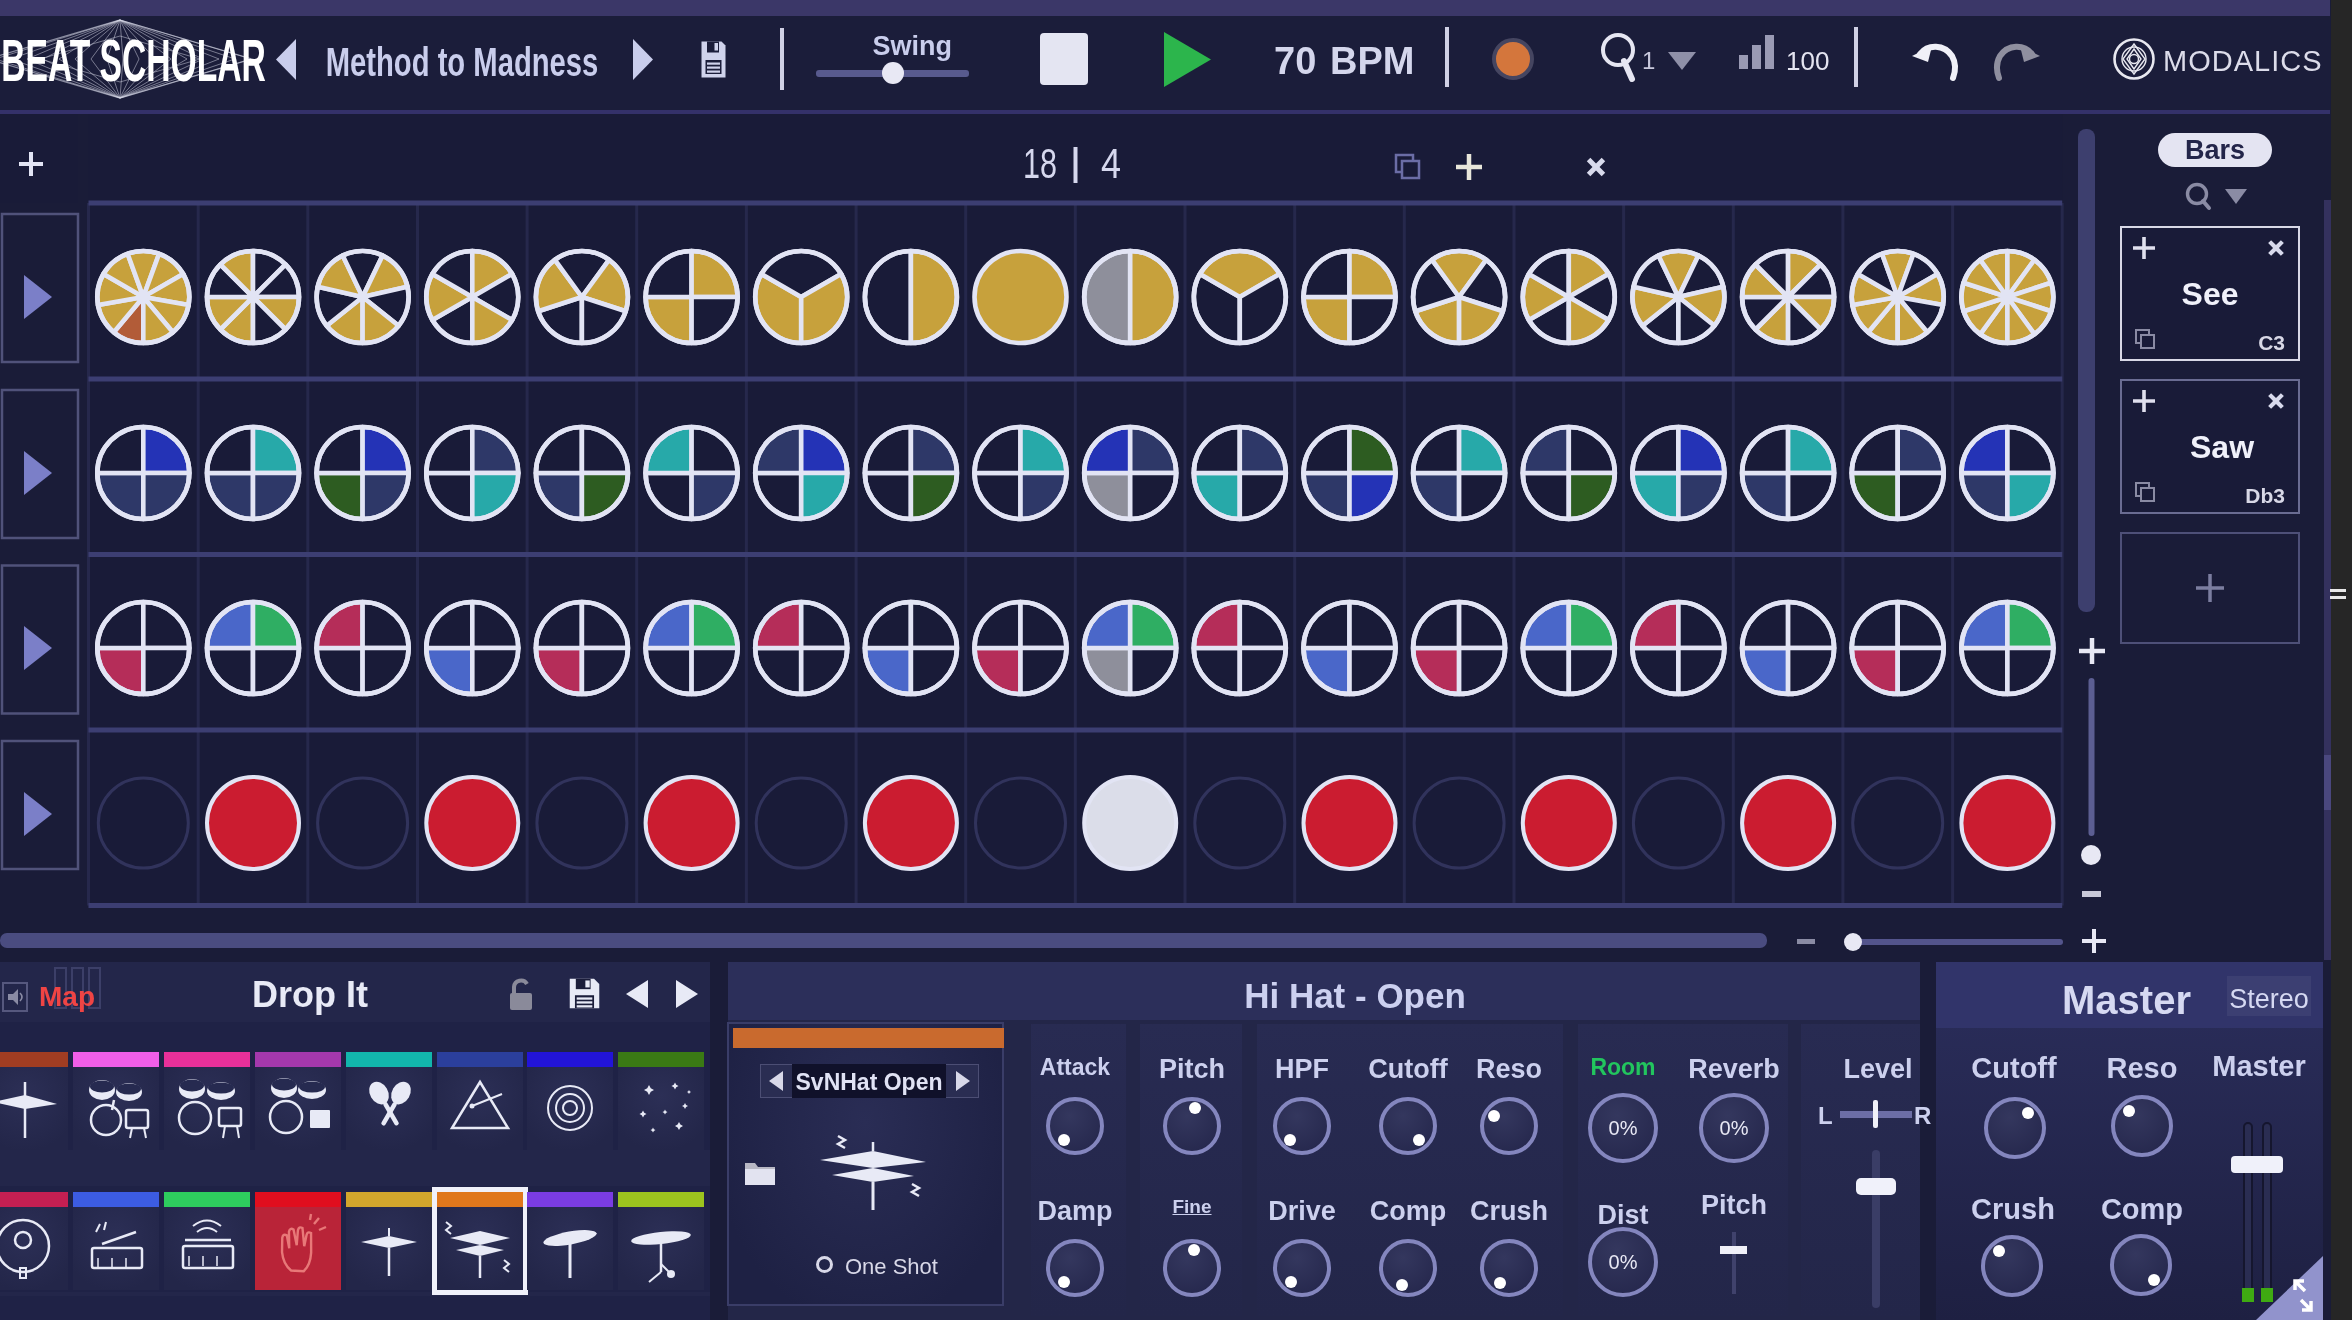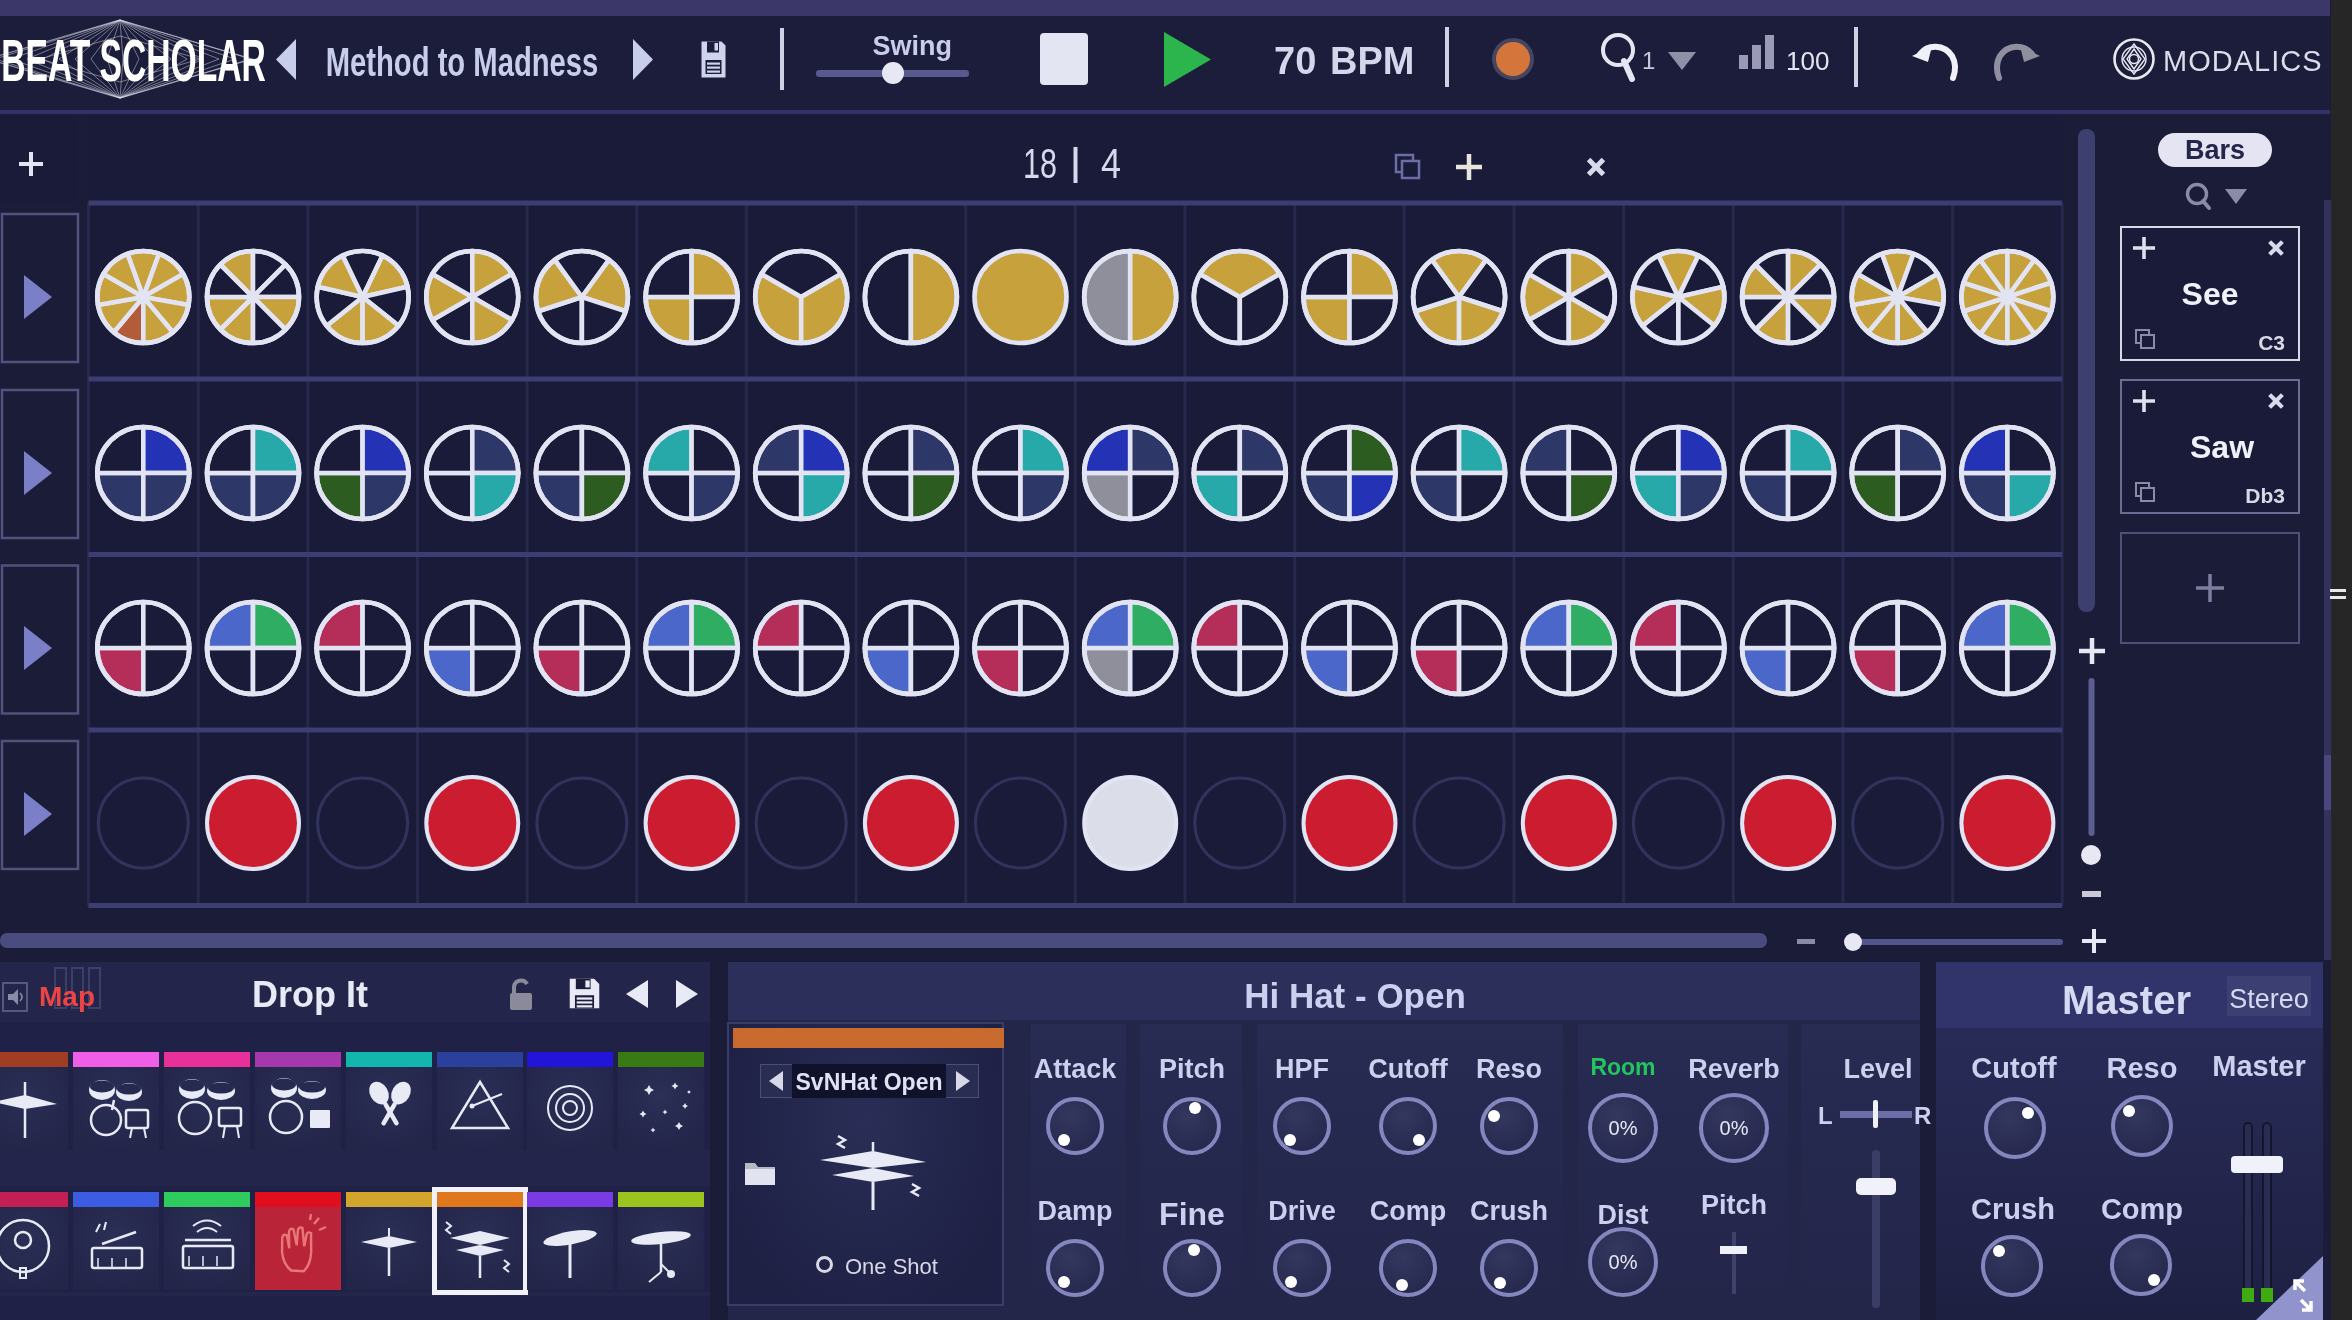--- a/index.html
+++ b/index.html
@@ -741,30 +741,30 @@
     <path d="M22 4 l7 4 l-7 4 l7 4" fill="none" stroke="#e8eaf6" stroke-width="2.5"></path>
     <path d="M96 52 l7 4 l-7 4 l7 4" fill="none" stroke="#e8eaf6" stroke-width="2.5"></path>
   </svg>
 <div class="abs" style="left:816px;top:1256px;width:17px;height:17px;border-radius:50%;border:3.2px solid #d8d8e8;"></div>
 <div class="abs" style="left:845px;top:1254px;font-size:22px;color:#d8d8e8;">One Shot</div>
 <div class="abs" style="left:1031px;top:1024px;width:95px;height:292px;background:linear-gradient(180deg,#282b52,#232649);"></div>
 <div class="abs" style="left:1140px;top:1024px;width:102px;height:292px;background:linear-gradient(180deg,#282b52,#232649);"></div>
 <div class="abs" style="left:1257px;top:1024px;width:306px;height:292px;background:linear-gradient(180deg,#282b52,#232649);"></div>
 <div class="abs" style="left:1578px;top:1024px;width:210px;height:292px;background:linear-gradient(180deg,#282b52,#232649);"></div>
 <div class="abs" style="left:1801px;top:1024px;width:119px;height:292px;background:linear-gradient(180deg,#282b52,#232649);"></div>
-<div class="abs b" style="left:1075px;top:1054px;width:120px;margin-left:-60px;text-align:center;font-size:27px;color:#ccd0ee;">Attack</div>
+<div class="abs b" style="left:1075px;top:1054px;width:120px;margin-left:-60px;text-align:center;font-size:23px;color:#ccd0ee;">Attack</div>
 <div class="abs" style="left:1046px;top:1097px;width:58px;height:58px;border-radius:50%;border:4.5px solid #8486be;background:radial-gradient(circle at 40% 30%, #34375e, #23254a);"></div>
 <div class="abs" style="left:1057.9px;top:1134.2px;width:12px;height:12px;border-radius:50%;background:#fff;"></div>
 <div class="abs b" style="left:1075px;top:1196px;width:120px;margin-left:-60px;text-align:center;font-size:27px;color:#ccd0ee;">Damp</div>
 <div class="abs" style="left:1046px;top:1239px;width:58px;height:58px;border-radius:50%;border:4.5px solid #8486be;background:radial-gradient(circle at 40% 30%, #34375e, #23254a);"></div>
 <div class="abs" style="left:1057.9px;top:1276.2px;width:12px;height:12px;border-radius:50%;background:#fff;"></div>
 <div class="abs b" style="left:1192px;top:1054px;width:120px;margin-left:-60px;text-align:center;font-size:27px;color:#ccd0ee;">Pitch</div>
 <div class="abs" style="left:1163px;top:1097px;width:58px;height:58px;border-radius:50%;border:4.5px solid #8486be;background:radial-gradient(circle at 40% 30%, #34375e, #23254a);"></div>
 <div class="abs" style="left:1188.5px;top:1102.2px;width:12px;height:12px;border-radius:50%;background:#fff;"></div>
-<div class="abs b" style="left:1192px;top:1196px;width:120px;margin-left:-60px;text-align:center;font-size:32px;color:#ccd0ee;">Fine</div>
+<div class="abs b" style="left:1192px;top:1196px;width:120px;margin-left:-60px;text-align:center;font-size:19px;color:#ccd0ee;text-decoration:underline;">Fine</div>
 <div class="abs" style="left:1163px;top:1239px;width:58px;height:58px;border-radius:50%;border:4.5px solid #8486be;background:radial-gradient(circle at 40% 30%, #34375e, #23254a);"></div>
 <div class="abs" style="left:1187.6px;top:1244.1px;width:12px;height:12px;border-radius:50%;background:#fff;"></div>
 <div class="abs b" style="left:1302px;top:1054px;width:120px;margin-left:-60px;text-align:center;font-size:27px;color:#ccd0ee;">HPF</div>
 <div class="abs" style="left:1273px;top:1097px;width:58px;height:58px;border-radius:50%;border:4.5px solid #8486be;background:radial-gradient(circle at 40% 30%, #34375e, #23254a);"></div>
 <div class="abs" style="left:1284.4px;top:1133.8px;width:12px;height:12px;border-radius:50%;background:#fff;"></div>
 <div class="abs b" style="left:1302px;top:1196px;width:120px;margin-left:-60px;text-align:center;font-size:27px;color:#ccd0ee;">Drive</div>
 <div class="abs" style="left:1273px;top:1239px;width:58px;height:58px;border-radius:50%;border:4.5px solid #8486be;background:radial-gradient(circle at 40% 30%, #34375e, #23254a);"></div>
 <div class="abs" style="left:1284.9px;top:1276.2px;width:12px;height:12px;border-radius:50%;background:#fff;"></div>
 <div class="abs b" style="left:1408px;top:1054px;width:120px;margin-left:-60px;text-align:center;font-size:27px;color:#ccd0ee;">Cutoff</div>
 <div class="abs" style="left:1379px;top:1097px;width:58px;height:58px;border-radius:50%;border:4.5px solid #8486be;background:radial-gradient(circle at 40% 30%, #34375e, #23254a);"></div>

